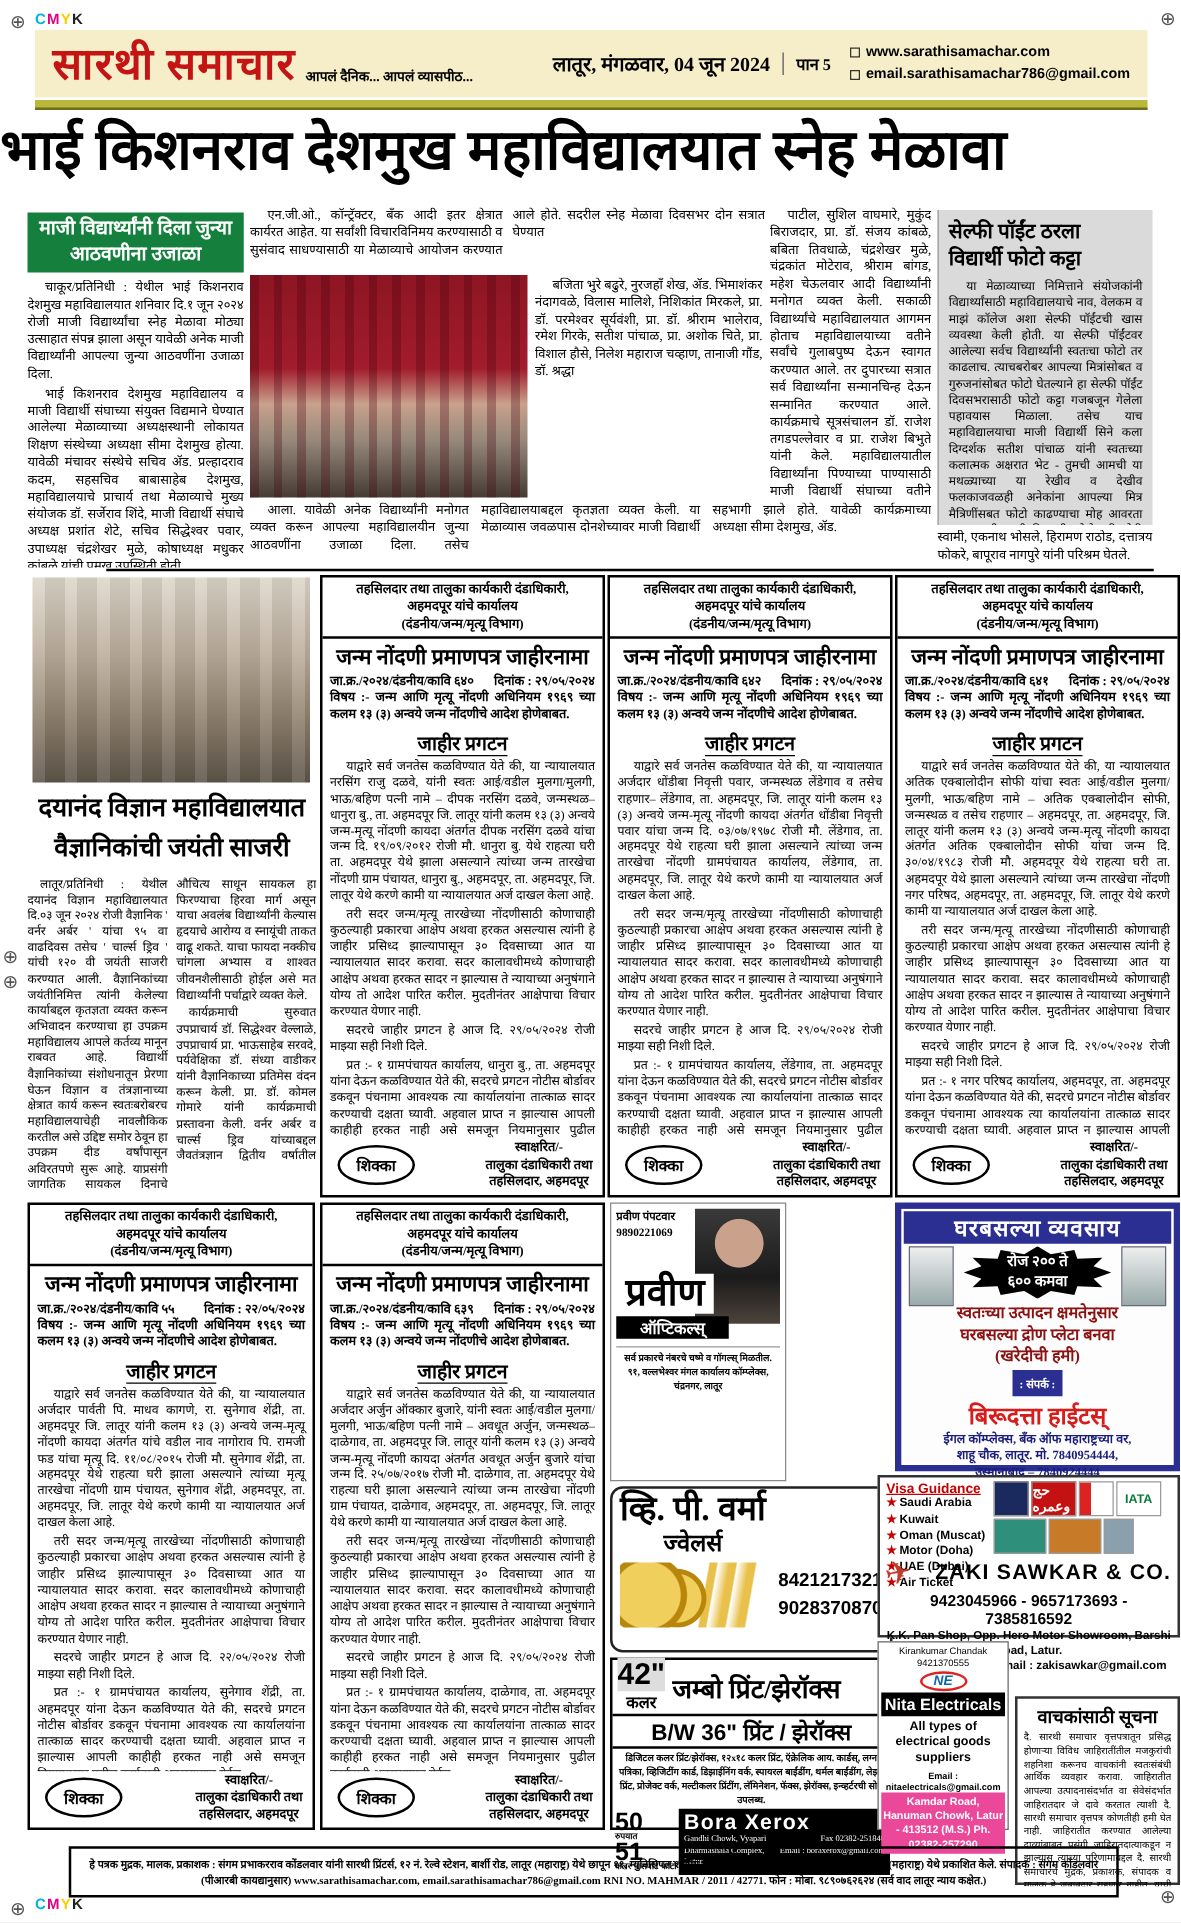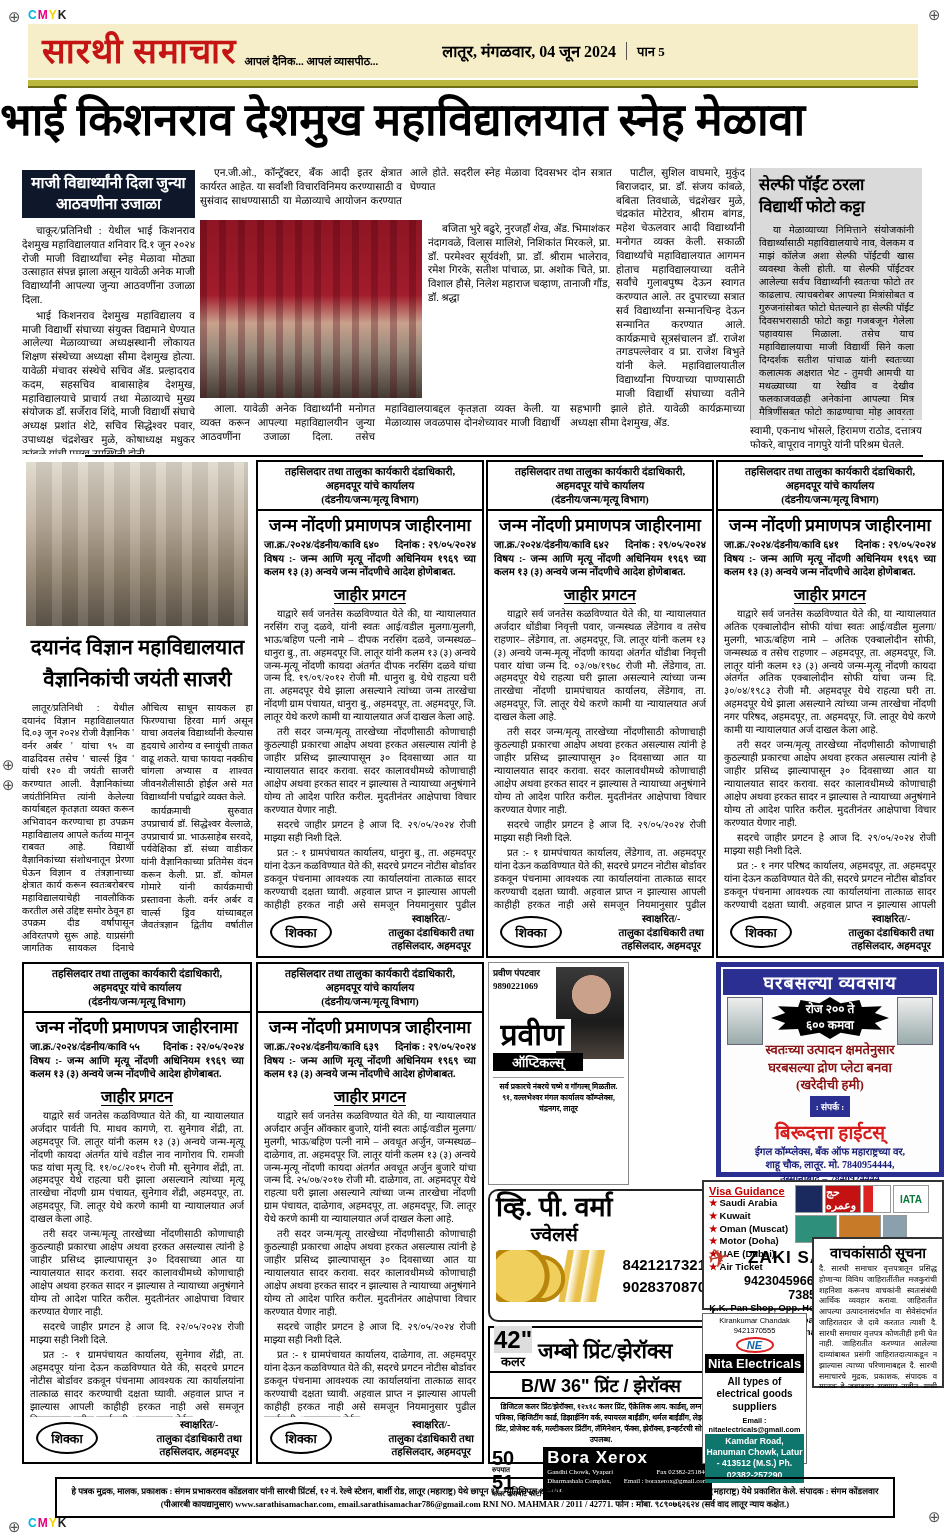--- a/index.html
+++ b/index.html
@@ -18,21 +18,21 @@
   .mast-page{font-weight:bold;font-size:13px;margin-left:10px;border-left:1px solid #555;padding-left:10px;}
   .mast-contact{margin-left:auto;font-family:"Liberation Sans",sans-serif;font-weight:bold;font-size:11.5px;line-height:1.5;}
   .mast-contact .row{display:flex;align-items:center;gap:5px;}
   .sq{width:6px;height:6px;border:1px solid #333;display:inline-block;}
   .olive-rule{left:28px;top:80px;width:890px;height:6px;background:#b9b73c;border-bottom:2px solid #6f6e18;}
   .headline{left:0;top:88px;width:929px;text-align:left;font-weight:bold;font-size:45px;line-height:1.45;letter-spacing:0px;}
 
   
   .body-txt{font-size:10.3px;line-height:1.34;text-align:justify;}
   .body-txt p{margin:0 0 2px;text-indent:14px;}
-  .kicker{left:22px;top:170px;width:173px;height:48px;background:#0f172a;color:#fff;font-weight:bold;font-size:15.5px;
+  .kicker{left:22px;top:170px;width:173px;height:48px;background:#15803d;color:#fff;font-weight:bold;font-size:15.5px;
           display:flex;flex-direction:column;align-items:center;justify-content:center;line-height:1.35;text-align:center;}
   .clip{overflow:hidden;}
 
   .photo1{left:200px;top:220px;width:222px;height:178px;
     background:
       repeating-linear-gradient(90deg, rgba(70,0,12,.30) 0 7px, rgba(255,255,255,0) 7px 19px),
       linear-gradient(180deg,#8e1523 0%,#a11c2c 42%,#c9a18d 58%,#97897b 74%,#453b34 100%);}
   .photo2{left:26px;top:462px;width:222px;height:164px;
     background:
       repeating-linear-gradient(90deg, rgba(255,255,255,.10) 0 10px, rgba(0,0,0,.07) 10px 26px),
@@ -120,22 +120,22 @@
   .p42-offer small{font-size:7px;display:block;}
   .p42-bora{flex:1;background:#000;color:#fff;padding:1px 4px;}
   .p42-bora .brand{font-family:"Liberation Sans",sans-serif;font-weight:bold;font-size:17px;letter-spacing:1px;}
   .p42-bora .tiny{font-size:6.8px;line-height:1.3;}
   .nita{left:702px;top:1313px;width:105px;height:151px;border:1px solid #666;background:#fff;text-align:center;padding:2px;display:flex;flex-direction:column;font-family:"Liberation Sans",sans-serif;}
   .nita-contact{font-size:7.5px;line-height:1.3;}
   .nita-logo{width:34px;height:22px;border:2px solid #d22;border-radius:50%;margin:1px auto;color:#16a;font-style:italic;font-weight:bold;font-size:11px;display:flex;align-items:center;justify-content:center;}
   .nita-brand{background:#000;color:#fff;font-weight:bold;font-size:13px;padding:2px 0;}
   .nita-desc{font-weight:bold;font-size:10px;line-height:1.25;margin:3px 0;}
   .nita-email{font-size:7.3px;font-weight:bold;}
-  .nita-addr{margin-top:auto;background:#0f766e;color:#fff;font-weight:bold;font-size:8.6px;line-height:1.3;padding:2px 1px;}
-  .suchana{left:812px;top:1237px;width:132px;height:151px;border:2px solid #333;background:#fff;padding:3px 5px;}
+  .nita-addr{margin-top:auto;background:#ec4899;color:#fff;font-weight:bold;font-size:8.6px;line-height:1.3;padding:2px 1px;}
+  .suchana{left:812px;top:1357px;width:132px;height:151px;border:2px solid #333;background:#fff;padding:3px 5px;}
   .suchana-title{text-align:center;font-weight:bold;font-size:14.5px;margin-bottom:2px;}
   .suchana-body{font-size:7.8px;line-height:1.38;text-align:justify;}
   .footer{left:55px;top:1477px;width:836px;height:37px;border:2px solid #000;display:flex;flex-direction:column;
           align-items:center;justify-content:center;font-size:8.6px;font-weight:bold;line-height:1.5;text-align:center;}
 </style>
 </head>
 <body>
 
 <div class="page">
 
@@ -146,20 +146,30 @@
   <span class="regmark" style="left:928px;top:1508px;">⊕</span>
   <span class="regmark" style="left:8px;top:1518px;">⊕</span>
   <div class="cmyk" style="left:28px;top:8px;"><span class="c">C</span><span class="m">M</span><span class="y">Y</span><span class="k">K</span></div>
   <div class="cmyk" style="left:28px;top:1516px;"><span class="c">C</span><span class="m">M</span><span class="y">Y</span><span class="k">K</span></div>
 
   <div class="abs masthead">
     <span class="mast-title">सारथी समाचार</span>
     <span class="mast-tag">आपलं दैनिक... आपलं व्यासपीठ...</span>
     <span class="mast-date">लातूर, मंगळवार, 04 जून 2024</span>
     <span class="mast-page">पान 5</span>
+    <div class="mast-contact">
+      <div class="row">
+          <span class="sq"></span>
+          <span>www.sarathisamachar.com</span>
+        </div>
+      <div class="row">
+          <span class="sq"></span>
+          <span>email.sarathisamachar786@gmail.com</span>
+        </div>
+    </div>
   </div>
   <div class="abs olive-rule"></div>
 
   <div class="abs headline">भाई किशनराव देशमुख महाविद्यालयात स्नेह मेळावा</div>
 
   <div class="abs kicker">
     <span>माजी विद्यार्थ्यांनी दिला जुन्या</span>
     <span>आठवणीना उजाळा</span>
   </div>
   <div class="abs body-txt clip" style="left:22px;top:224px;width:173px;height:230px;">

